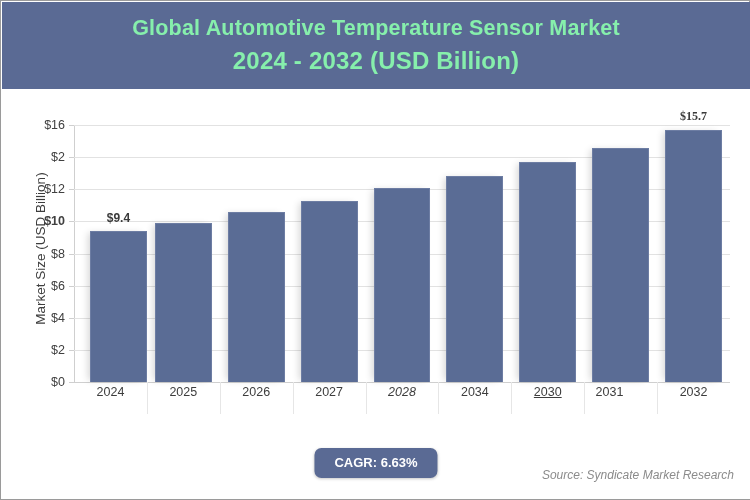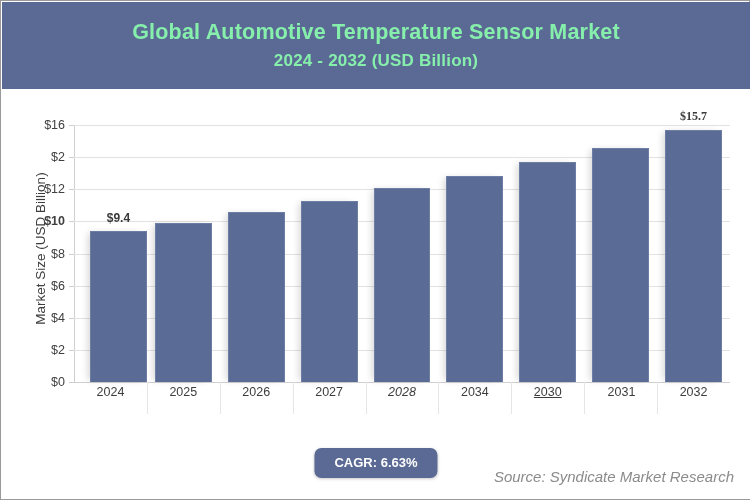--- a/index.html
+++ b/index.html
@@ -31,21 +31,21 @@
     gap: 6px;
   }
   #chart-title-line1, #chart-title-line2 {
     color: #86efac;
     font-weight: bold;
     letter-spacing: .2px;
     text-align: center;
     white-space: nowrap;
   }
   #chart-title-line1 { font-size: 21.5px; }
-  #chart-title-line2 { font-size: 17px; }
+  #chart-title-line2 { font-size: 24px; }
 
   
   #chart-body {
     position: absolute;
     left: 1px; top: 88px;
     width: 748px; height: 410px;
     background: #ffffff;
   }
 
   
@@ -160,21 +160,21 @@
     font-size: 13px;
     font-weight: bold;
     padding: 7px 20px 8px 20px;
     border-radius: 7px;
     white-space: nowrap;
     box-shadow: 0 1px 3px rgba(0,0,0,.22);
   }
   #source-note {
     position: absolute;
     right: 16px; top: 379px;
-    font-size: 15px;
+    font-size: 12px;
     font-style: italic;
     color: #8b8b8b;
     white-space: nowrap;
   }
 </style>
 </head>
 <body>
 
 <div id="chart-card">
 
@@ -262,21 +262,21 @@
     </div>
 
     <div id="x-labels">
         <div class="x-label" style="left: 0px; width: 72.8889px;">2024</div>
         <div class="x-label" style="left: 72.8889px; width: 72.8889px;">2025</div>
         <div class="x-label" style="left: 145.778px; width: 72.8889px;">2026</div>
         <div class="x-label" style="left: 218.667px; width: 72.8889px;">2027</div>
         <div class="x-label" style="left: 291.556px; width: 72.8889px; font-style: italic;">2028</div>
         <div class="x-label" style="left: 364.444px; width: 72.8889px;">2034</div>
         <div class="x-label" style="left: 437.333px; width: 72.8889px; text-decoration: underline;">2030</div>
-        <div class="x-label" style="left: 511px; width: 72.8889px;">2031</div>
+        <div class="x-label" style="left: 499px; width: 72.8889px;">2031</div>
         <div class="x-label" style="left: 583.111px; width: 72.8889px;">2032</div>
       </div>
 
     <div id="cagr-badge">CAGR: 6.63%</div>
 
     <div id="source-note">Source: Syndicate Market Research</div>
 
   </div>
 </div>
 

